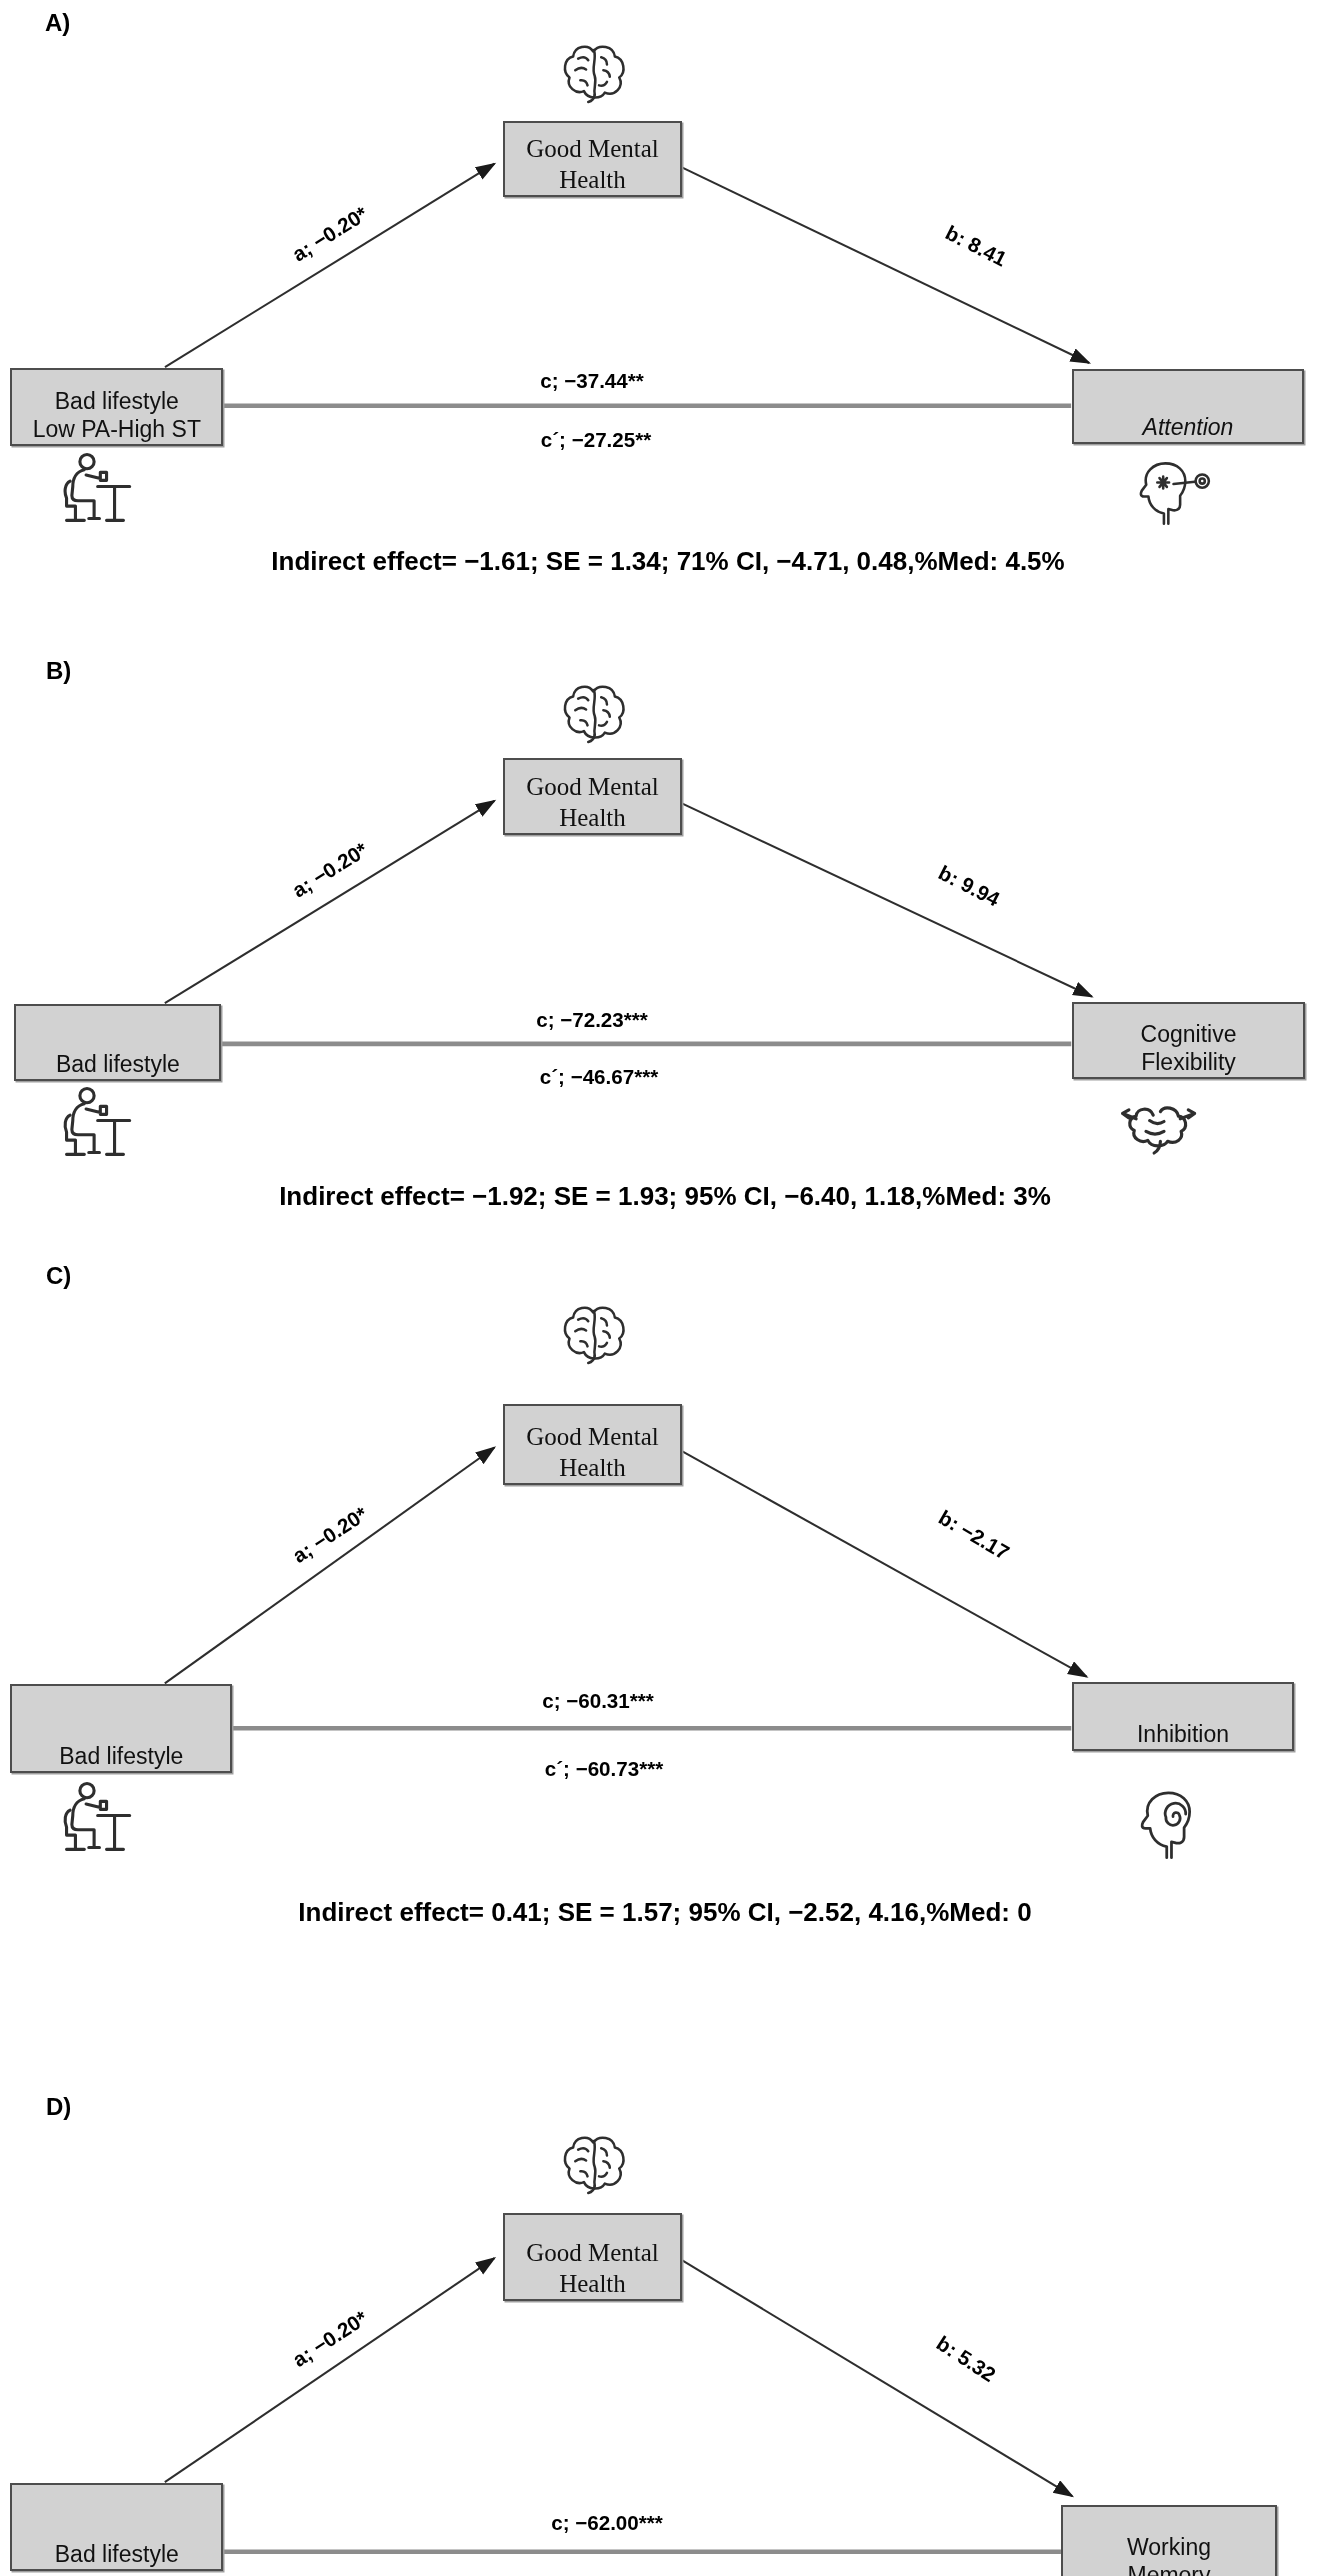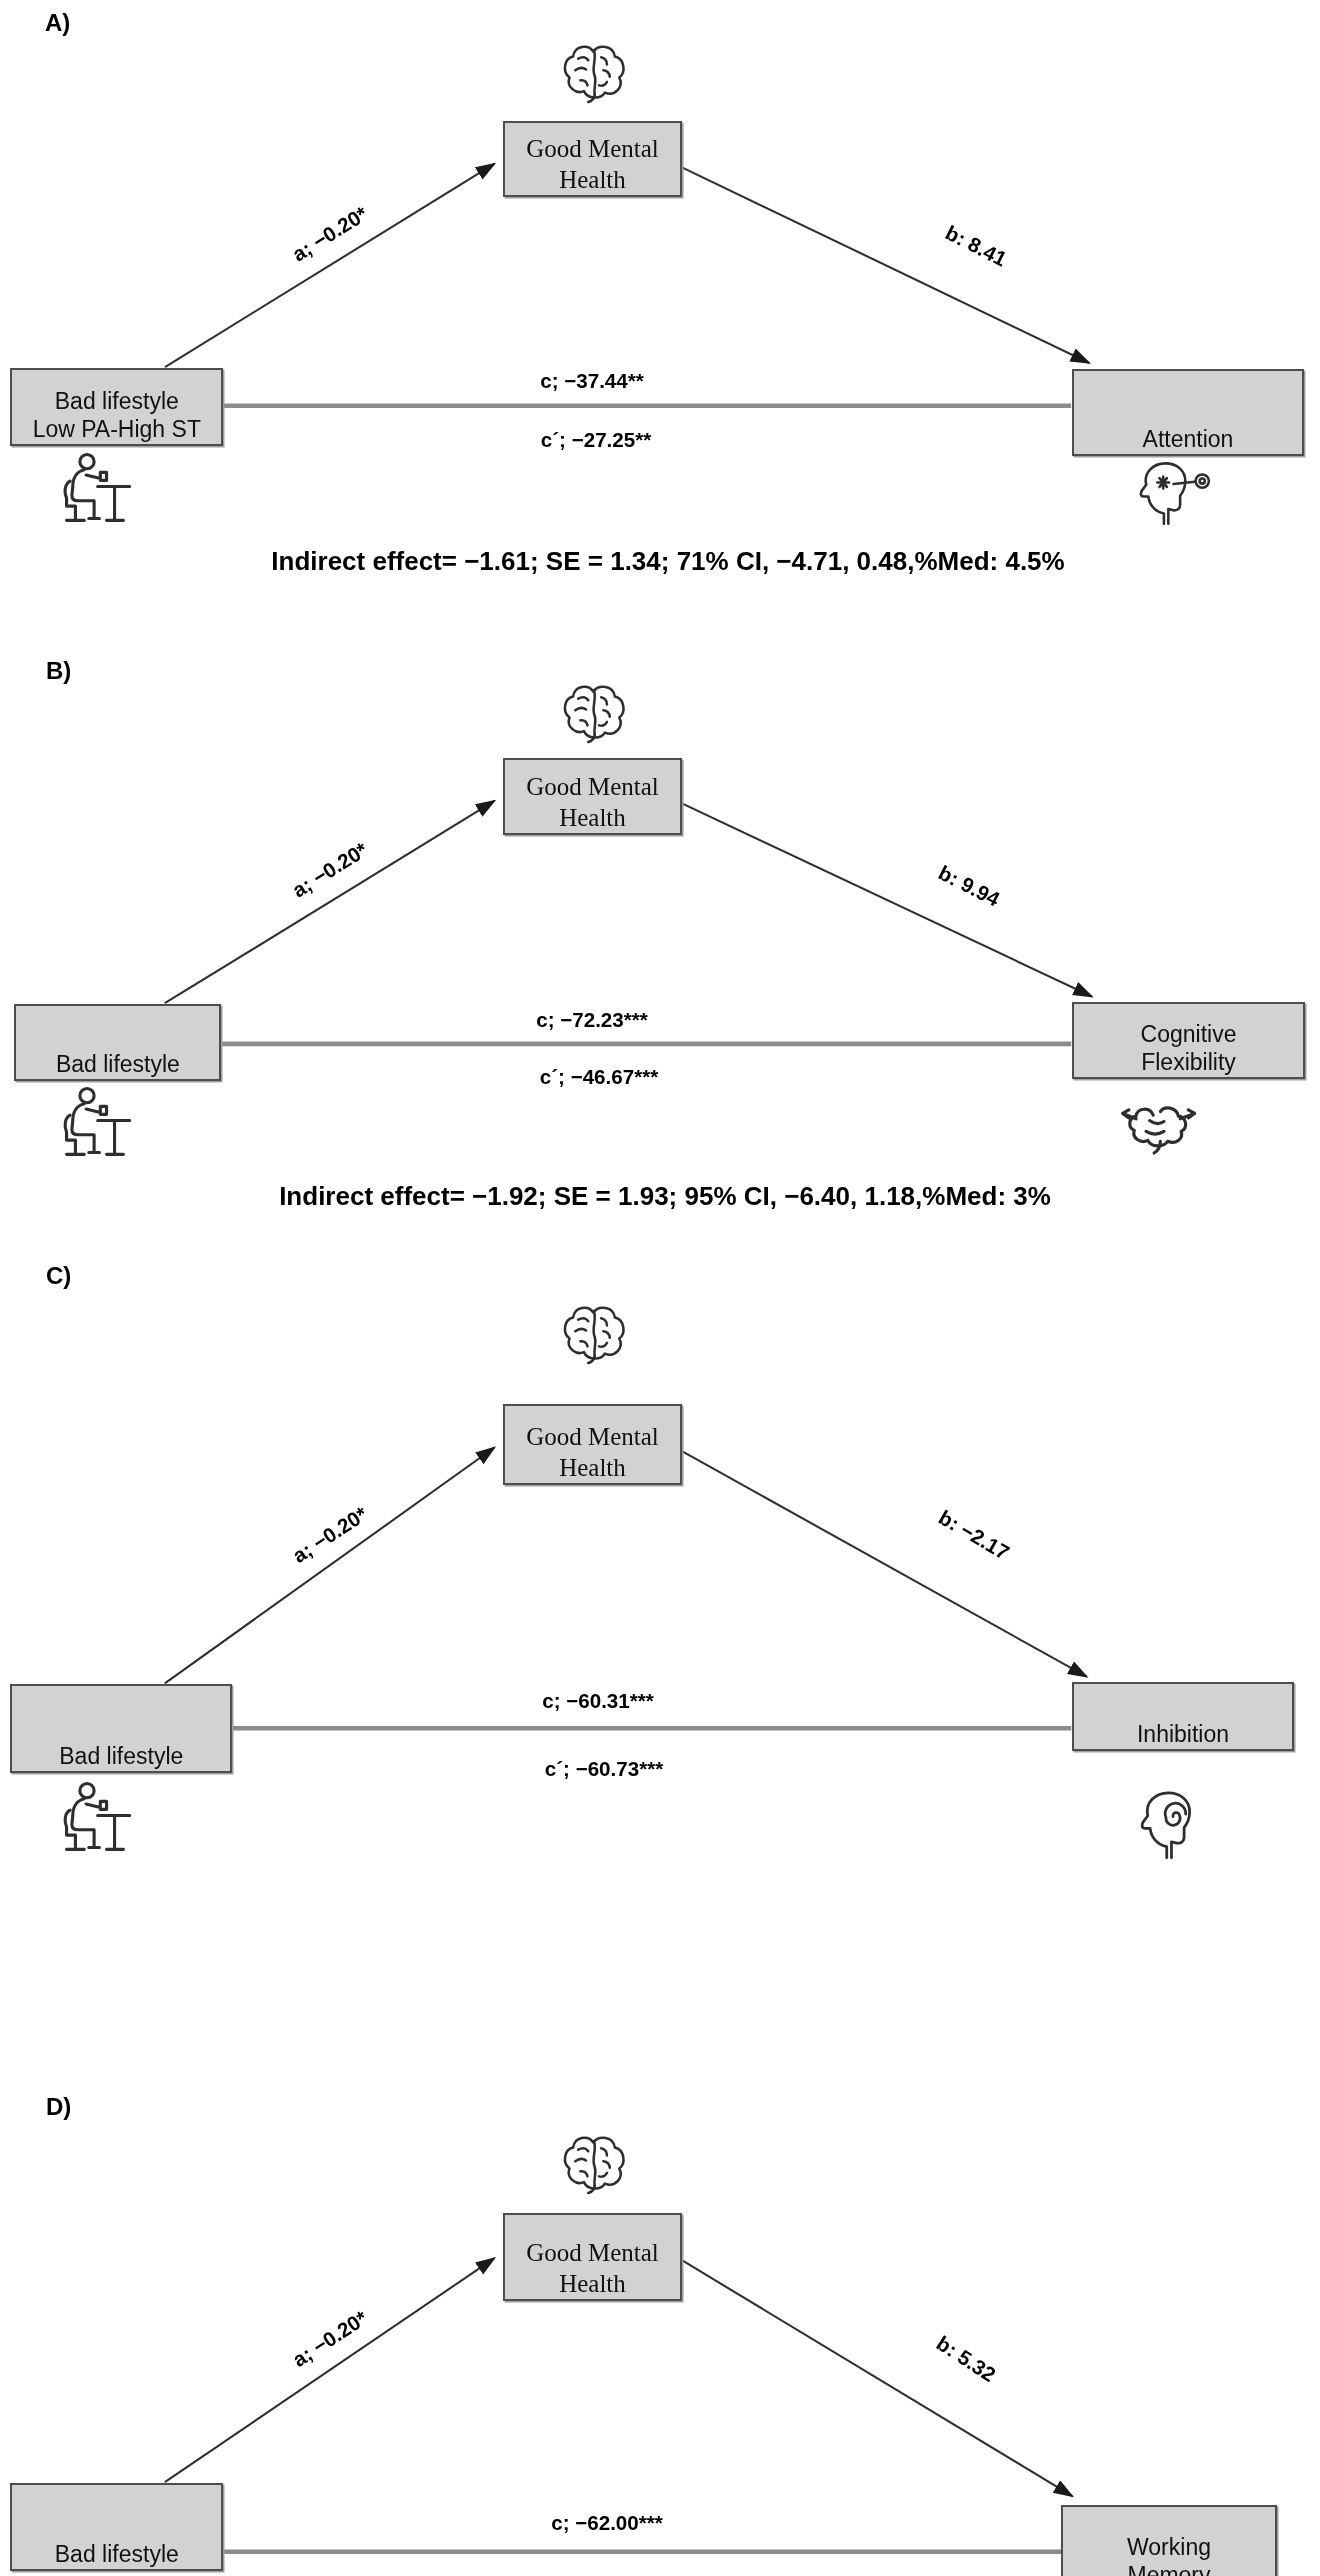--- a/index.html
+++ b/index.html
@@ -57,21 +57,21 @@
   </div>
 
   <div class="box" style="left:503px;top:121px;width:179px;height:76px;">
     <span class="box-label serif">Good Mental
 Health</span>
   </div>
   <div class="box" style="left:10.3px;top:368px;width:213px;height:78px;">
     <span class="box-label">Bad lifestyle
 Low PA-High ST</span>
   </div>
-  <div class="box" style="left:1072px;top:369px;width:232px;height:87px;">
+  <div class="box" style="left:1072px;top:369px;width:232px;height:75px;font-style:italic;">
     <span class="box-label">Attention</span>
   </div>
 
   <div class="plabel" style="left:330px;top:234px;transform:translate(-50%,-50%) rotate(-32deg);">a; −0.20*</div>
   <div class="plabel" style="left:976px;top:246px;transform:translate(-50%,-50%) rotate(27deg);">b: 8.41</div>
   <div class="plabel" style="left:592px;top:381px;transform:translate(-50%,-50%);">c; −37.44**</div>
   <div class="plabel" style="left:596px;top:440px;transform:translate(-50%,-50%);">c´; −27.25**</div>
 
   <div class="icon" style="left:58px;top:451px;">
     <svg width="90" height="80" viewBox="0 0 100 90">
@@ -193,20 +193,21 @@
       <path d="M44,40 L80,40 M63,40 L63,76 M54,78 L73,78"></path>
     </svg>
   </div>
   <div class="icon" style="left:1133px;top:536px;">
     <svg width="88" height="75" viewBox="0 0 110 95">
       <path d="M42,92 V78 C30,76 22,66 21,55 L15,55 C10,55 10,51 12,47 L18,39 C14,22 28,10 44,10 C60,10 71,20 71,34 C71,42 68,49 64,54 L64,66 C64,73 58,75 52,73 L48,72 V92"></path>
       <path d="M50,40 a4,4 0 1 1 8,-2 a9,9 0 1 1 -17,3 a13,13 0 1 1 25,-4"></path>
     </svg>
   </div>
 
+  <div class="indirect" style="left:665px;top:648px;">Indirect effect= 0.41; SE = 1.57; 95% CI, −2.52, 4.16,%Med: 0</div>
 </section>
 
 <section class="panel panel-d">
   <svg class="arrows" width="1320" height="737" viewBox="0 0 2563 1430">
     <line class="thin" x1="320" y1="893" x2="960" y2="458" marker-end="url(#ah)"></line>
     <line class="thin" x1="1324" y1="462" x2="2082" y2="920" marker-end="url(#ah)"></line>
     <line class="cline" x1="433" y1="1028" x2="2060" y2="1028"></line>
   </svg>
   <div class="panel-letter" style="left:46px;top:71px;">D)</div>
 

